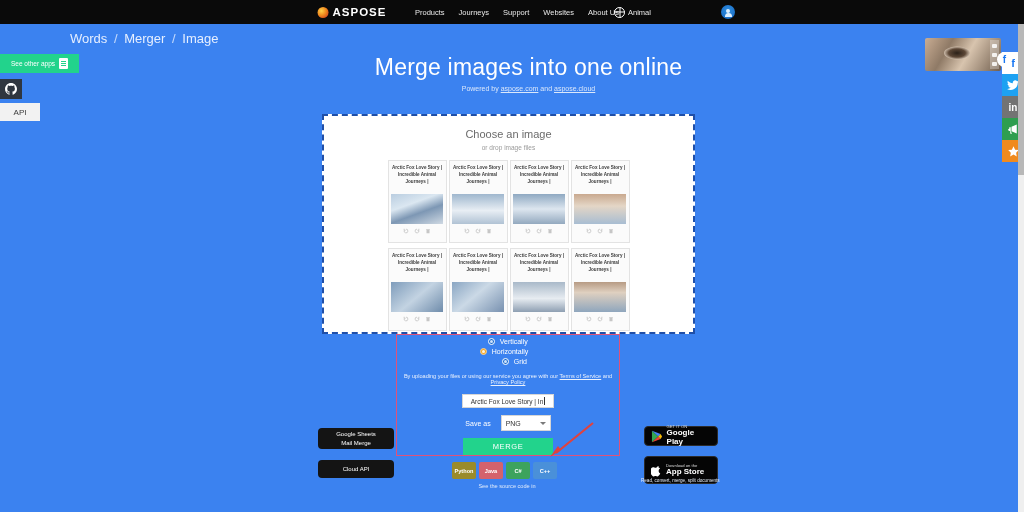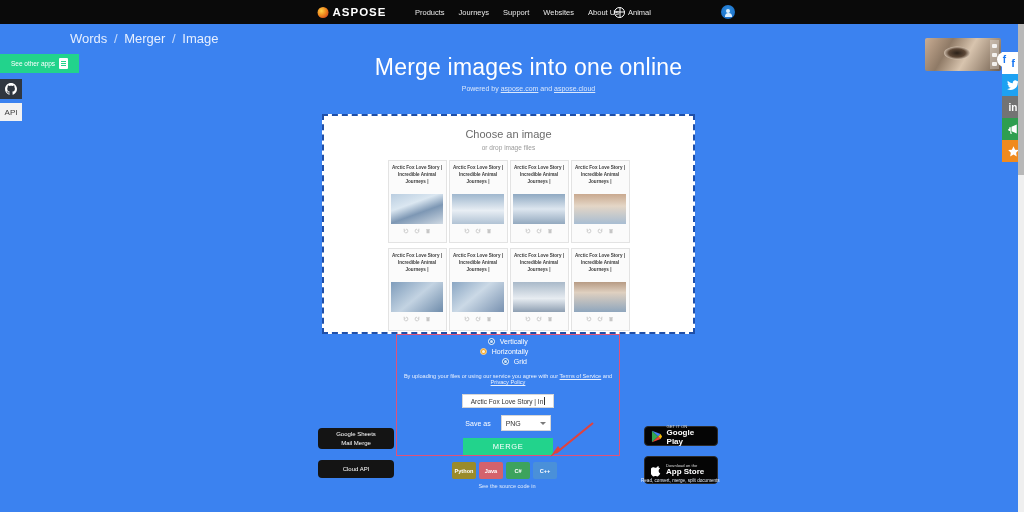--- a/index.html
+++ b/index.html
@@ -340,21 +340,21 @@
     box-shadow: 0 2px 0 #22d38c, 0 4px 0 #22d38c;
   }
   .gh-chip {
     position: absolute; left: 0; top: 79px;
     width: 22px; height: 20px;
     background: #2f3640;
     display: flex; align-items: center; justify-content: center;
   }
   .api-chip {
     position: absolute; left: 0; top: 103px;
-    width: 22px; height: 18px;
+    width: 40px; height: 18px;
     background: #f2f2f2;
     display: flex; align-items: center; justify-content: center;
     color: #3a3a3a; font-size: 8px;
   }
 
   
   .social-rail {
     position: absolute; right: 0; top: 52px;
     width: 22px;
     display: flex; flex-direction: column;

